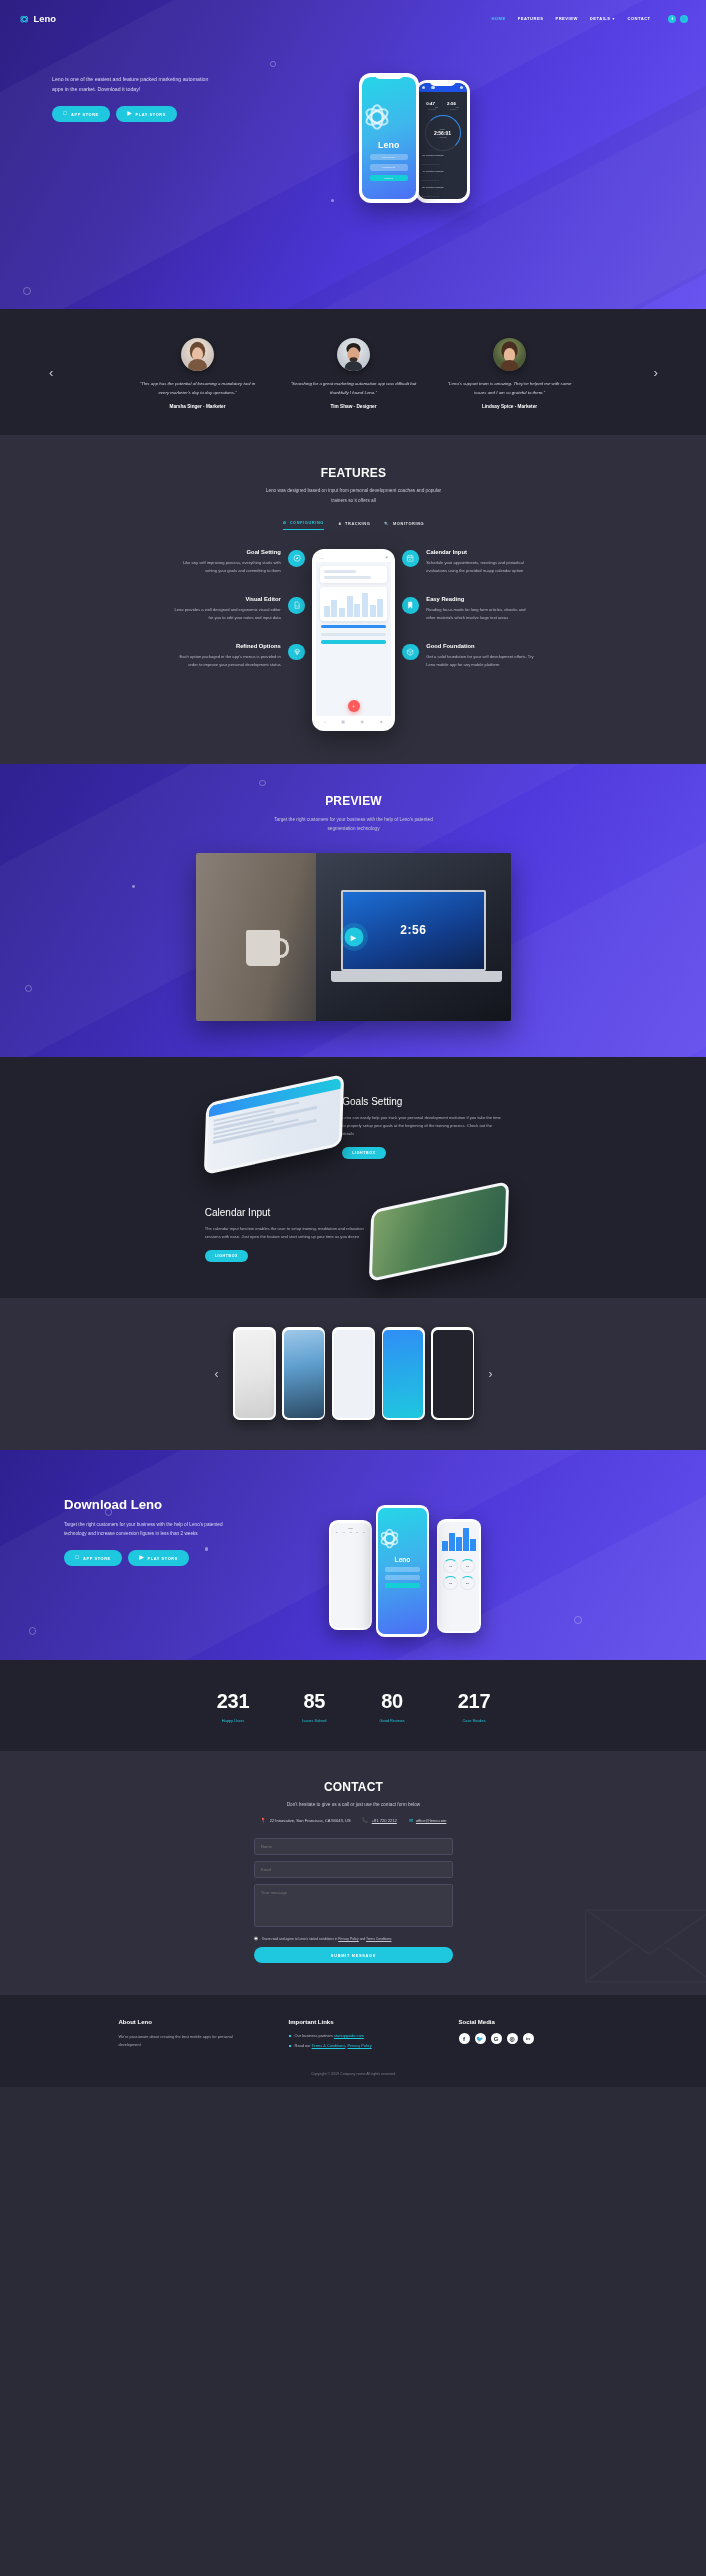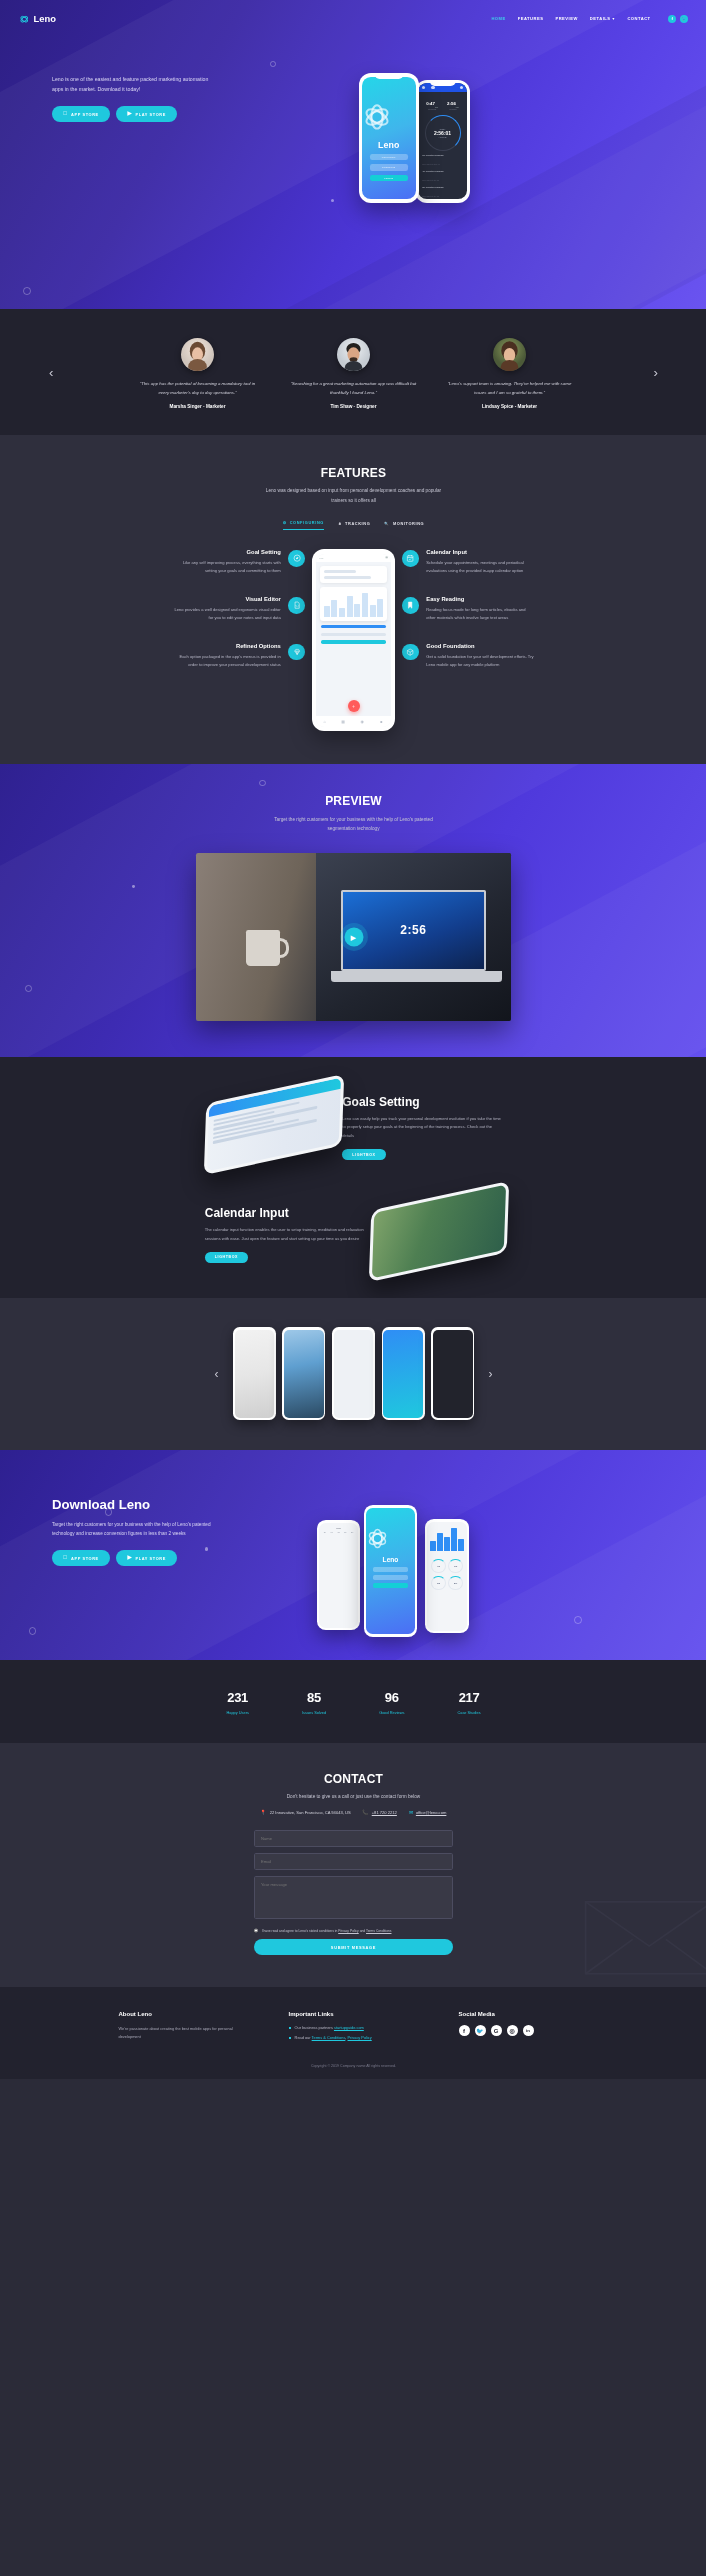--- a/index.html
+++ b/index.html
@@ -196,21 +196,21 @@
   .play {
     position:absolute; left:50%; top:50%; transform:translate(-50%,-50%);
     width:19px;height:19px;border-radius:50%;background:#1fc8de;
     display:flex;align-items:center;justify-content:center;color:#fff;font-size:7.2px;
     box-shadow:0 0 0 4.4px rgba(31,200,222,.22); cursor:pointer; z-index:5;}
 
   
   .showcase { background:#22222e; padding:32px 0 25.4px; }
   .sc-row { display:flex; align-items:center; justify-content:center; gap:5.5px; }
   .sc-copy { width:160px; }
-  .sc-copy h3 { font-size:12px; font-weight:700; margin-bottom:6.6px; }
+  .sc-copy h3 { font-size:10px; font-weight:400; margin-bottom:6.6px; }
   .sc-copy p { font-size:4.1px; line-height:2; color:#b2b2c0; }
   .lb-btn { margin-top:8.8px; background:#1fc8de; color:#fff; border:none; border-radius:11px;
     padding:3.9px 10px; font-size:3.6px; font-weight:700; letter-spacing:0.6px; cursor:pointer;}
   .iso-phone { width:132px; height:77px; position:relative; }
   .iso-body {
     width:138px; height:71px; border-radius:10px; background:#f4f6f8;
     transform:skewY(-14deg) rotate(2deg);
     box-shadow:0 12px 22px rgba(0,0,0,.45);
     padding:3.3px; }
   .iso-sc { width:100%;height:100%;border-radius:6.6px; overflow:hidden;
@@ -230,21 +230,21 @@
   .c1 .s { background:linear-gradient(170deg,#f2f2f2 0%,#e6e6e6 50%,#cfcfcf 100%); }
   .c2 .s { background:linear-gradient(170deg,#9ec8e8 0%,#5f9fd0 40%,#2b4a63 100%); }
   .c3 .s { background:#eef1f5; }
   .c4 .s { background:linear-gradient(170deg,#2f8ef5 0%,#1fc8de 100%); }
   .c5 .s { background:#22232c; }
   .car-arrow { font-size:12px; color:#c9c9d4; font-weight:300; cursor:pointer; padding:0 7.7px;}
 
   
   .download { position:relative; overflow:hidden;
     background:linear-gradient(120deg,#2e2090 0%,#3c2ab0 28%,#4d37d8 58%,#6350ef 100%);
-    height:210px; }
+    height:210px;padding-left:12px; }
   .download .diag { position:absolute; width:994px; height:188px;
     background:rgba(255,255,255,.04); transform:rotate(-28deg); }
   .dl1 { top:-88px; left:-127px; } .dl2 { top:116px; left:99px; background:rgba(255,255,255,.03);}
   .dl-inner { position:relative; z-index:4; display:flex; padding:47px 0 0 52px; }
   .dl-copy { width:232px; }
   .dl-copy h2 { font-size:13.2px; font-weight:800; }
   .dl-copy p { margin-top:7.7px; font-size:4.7px; line-height:1.95; color:#dcd8f5; max-width:166px;}
   .dl-phones { position:relative; width:188px; height:166px; margin-left:33px; }
   .dl-ph { position:absolute; background:#fff; border-radius:8.8px; padding:2.8px 2.2px;
     box-shadow:0 7.7px 19px rgba(0,0,0,.35); }
@@ -267,21 +267,21 @@
   .dl-gauges b { width:14.4px;height:14.4px;border-radius:50%;border:1.1px solid #e3e8ef;
     border-top-color:#1fc8de; display:flex;align-items:center;justify-content:center;
     font-size:2.2px; color:#55607a; }
   .dl-chart { height:25.4px; margin:3.3px; display:flex; align-items:flex-end; gap:1.1px; }
   .dl-chart i { flex:1; background:#2f8ef5; border-radius:0.6px; }
 
   
   .stats { background:#22222e; padding:30px 0 28px; }
   .stat-row { display:flex; justify-content:center; gap:53px; }
   .stat { text-align:center; }
-  .stat b { display:block; font-size:13px; font-weight:800; letter-spacing:-0.3px; }
+  .stat b { display:block; font-size:20px; font-weight:800; letter-spacing:-0.3px; }
   .stat span { display:block; margin-top:4.4px; font-size:3.9px; color:#1fc8de; }
 
   
   .contact { background:#2f2f3d; padding:29px 0 32px; position:relative; overflow:hidden;}
   .cinfo { display:flex; justify-content:center; gap:12px; margin-top:7.7px;
     font-size:4.1px; color:#d4d4de; align-items:center; }
   .cinfo .it { display:flex; align-items:center; gap:2.8px; }
   .cinfo a { color:#d4d4de; text-decoration:underline; }
   .cinfo .pin { color:#1fc8de; font-size:5px; }
   .form { width:199px; margin:14.4px auto 0; position:relative; z-index:4;}
@@ -785,21 +785,21 @@
     <div class="stat-row">
       <div class="stat">
         <b>231</b>
         <span>Happy Users</span>
       </div>
       <div class="stat">
         <b>85</b>
         <span>Issues Solved</span>
       </div>
       <div class="stat">
-        <b>96</b>
+        <b>80</b>
         <span>Good Reviews</span>
       </div>
       <div class="stat">
         <b>217</b>
         <span>Case Studies</span>
       </div>
     </div>
   </section>
 
   <section class="contact">

